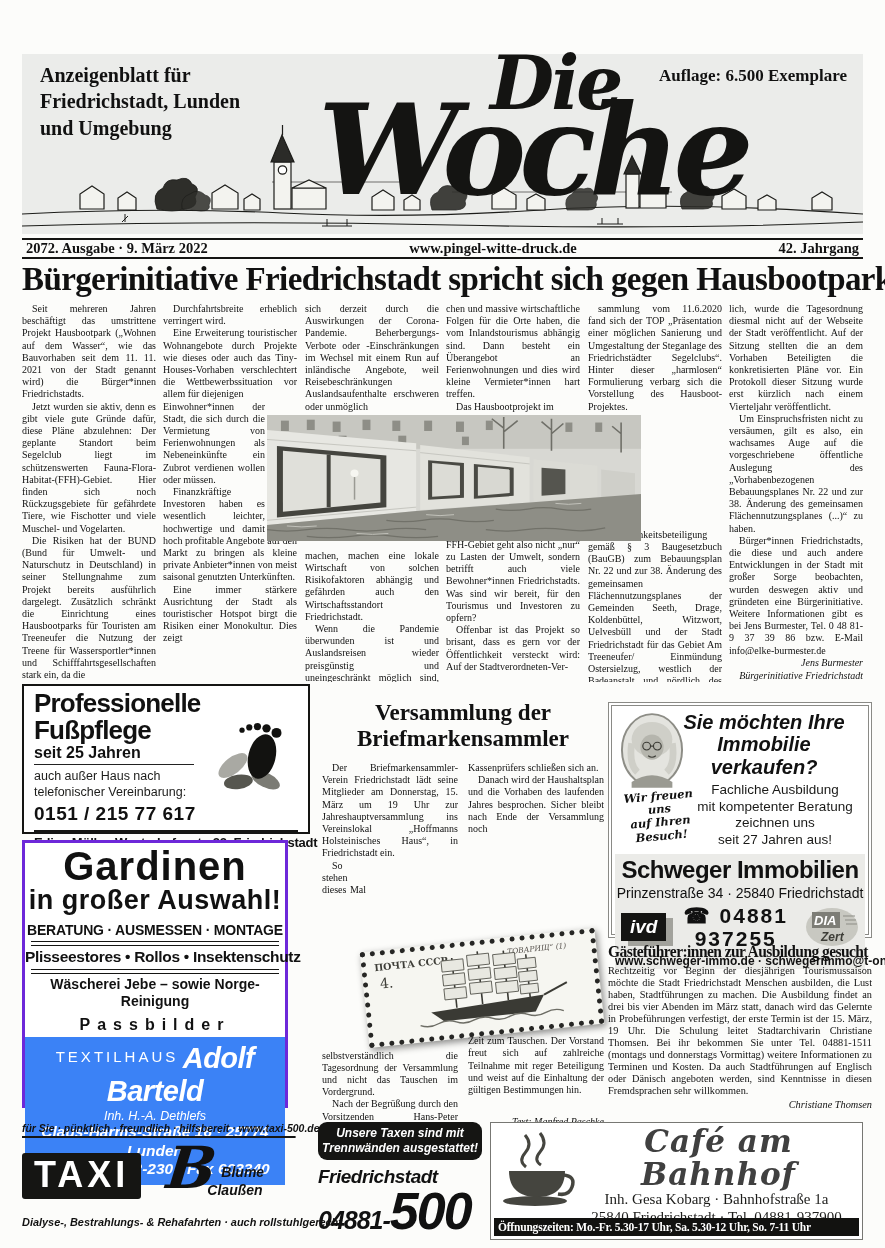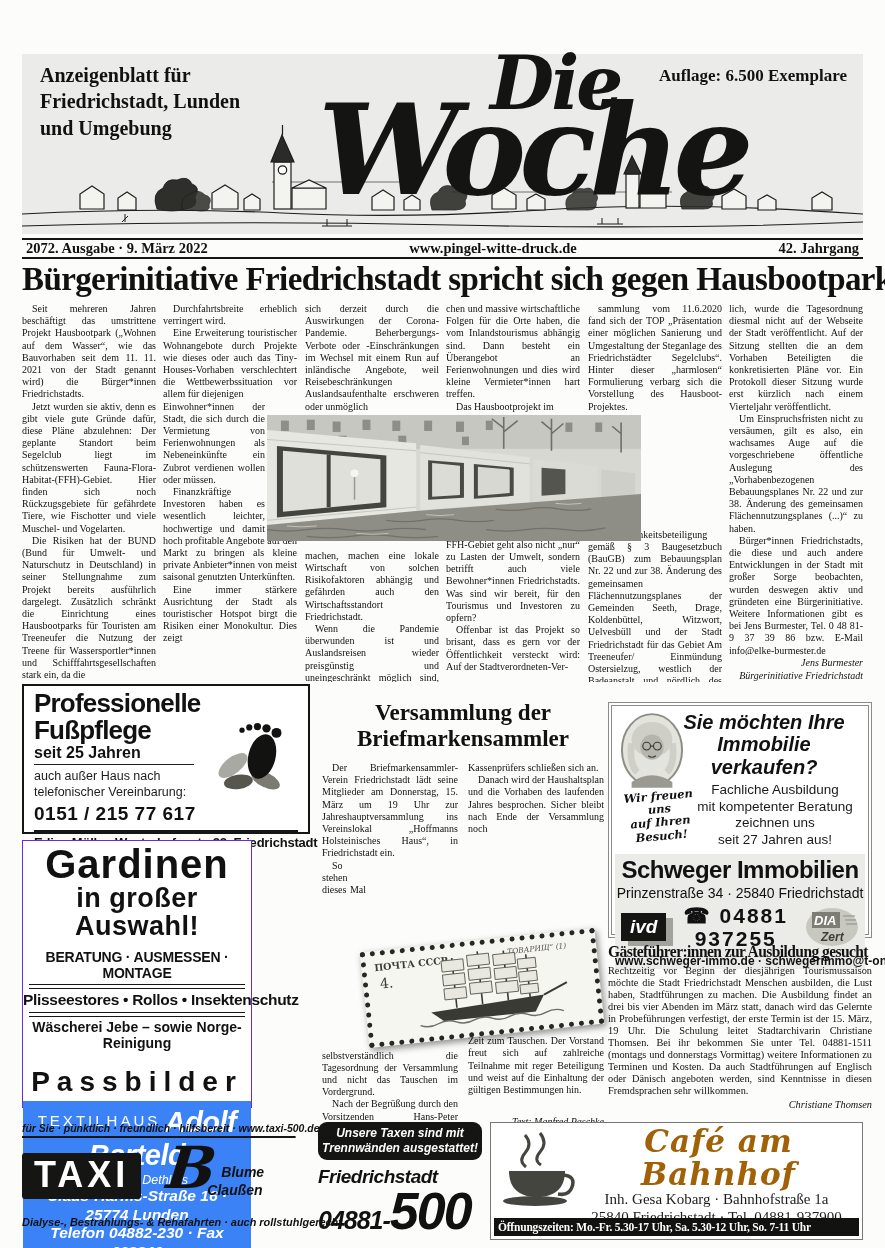--- a/index.html
+++ b/index.html
@@ -45,28 +45,28 @@
   .fuss-h { font-size:26px; font-weight:bold; letter-spacing:-0.8px; line-height:1.02; }
   .fuss-sub { font-size:16px; font-weight:bold; margin:1px 0 2px; }
   .fuss-rule { border-top:1.5px solid #222; width:160px; margin:2px 0 4px; }
   .fuss-note { font-size:12.5px; line-height:1.25; color:#1c1c1a; }
   .fuss-tel { font-size:19px; font-weight:bold; margin-top:3px; letter-spacing:0.5px; }
   .fuss-foot-logo { position:absolute; right:12px; top:36px; width:88px; height:78px; }
   .fuss-addr { border-top:2px solid #151513; margin-top:5px; padding:3px 0 0; text-align:center;
                font-size:13px; font-weight:bold; letter-spacing:-0.2px; white-space:nowrap; }
 
   
-  .gard { left:22px; top:840px; width:230px; height:268px; border:1px solid #6d28d9; text-align:center; }
+  .gard { left:22px; top:840px; width:266px; height:268px; border:3px solid #6d28d9; text-align:center; }
   .gard-h1 { font-size:40px; font-weight:bold; letter-spacing:1px; line-height:1.0; margin-top:3px; }
   .gard-h2 { font-size:27px; font-weight:bold; letter-spacing:0.5px; line-height:1.05; }
   .gard-l1 { font-size:14px; font-weight:bold; margin-top:8px; letter-spacing:-0.2px; }
   .dbl { border-top:1.5px solid #151513; border-bottom:1.5px solid #151513; height:5px; margin:3px 6px 2px; }
   .gard-l2 { font-size:15.5px; font-weight:bold; letter-spacing:-0.3px; white-space:nowrap; }
   .gard-l3 { font-size:14px; font-weight:bold; line-height:1.2; margin-top:2px; }
-  .gard-l4 { font-size:28px; font-weight:bold; letter-spacing:7px; margin:14px 0 3px; }
+  .gard-l4 { font-size:16px; font-weight:bold; letter-spacing:7px; margin:6px 0 3px; }
   .gard-store { background:#3b82f6; color:#fff; padding:5px 2px 6px; }
   .gard-tx { font-size:15px; letter-spacing:3px; vertical-align:6px; }
   .gard-nm { font-size:29px; font-weight:bold; font-style:italic; letter-spacing:-0.5px; }
   .gard-inh { font-size:12.5px; font-style:italic; margin-top:1px; }
   .gard-ad  { font-size:15.5px; font-style:italic; font-weight:bold; line-height:1.2; }
 
   
   .stamp-art { position:absolute; left:322px; top:700px; width:282px; height:412px; }
   .stamp-title { text-align:center; font-size:23px; font-weight:bold; line-height:1.12; }
   .scol { position:absolute; width:136px; height:368px; top:62px; overflow:hidden;
@@ -126,21 +126,21 @@
   .taxn-city { font-size:19px; font-weight:bold; font-style:italic; margin-top:6px; letter-spacing:-0.5px; }
   .taxn-tel { font-weight:bold; font-style:italic; line-height:0.9; white-space:nowrap; }
   .taxn-pre { font-size:25px; letter-spacing:-1px; }
   .taxn-big { font-size:52px; letter-spacing:-2px; }
 
   
   .cafe { position:absolute; left:490px; top:1122px; width:373px; height:118px; border:1.5px solid #77777; 
           border:1.5px solid #777773; background:#fff; }
   .cafe-cup { position:absolute; left:6px; top:6px; width:80px; height:80px; }
   .cafe-name { margin-left:84px; text-align:center; font-family:"DejaVu Serif", serif; font-style:italic;
-               font-weight:bold; font-size:31px; letter-spacing:1px; color:#a16207; line-height:1.05; margin-top:2px; }
+               font-weight:bold; font-size:31px; letter-spacing:1px; color:#404040; line-height:1.05; margin-top:2px; }
   .cafe-l { margin-left:80px; text-align:center; font-size:15px; color:#1c1c1a; line-height:1.22; }
   .cafe-hours { position:absolute; left:3px; right:3px; bottom:3px; background:#121210; color:#fff;
                 font-size:11.5px; font-weight:bold; padding:3px 4px; white-space:nowrap; letter-spacing:-0.2px; }
 </style>
 </head>
 <body>
 
 <div class="page">
 
   <div class="hd">

